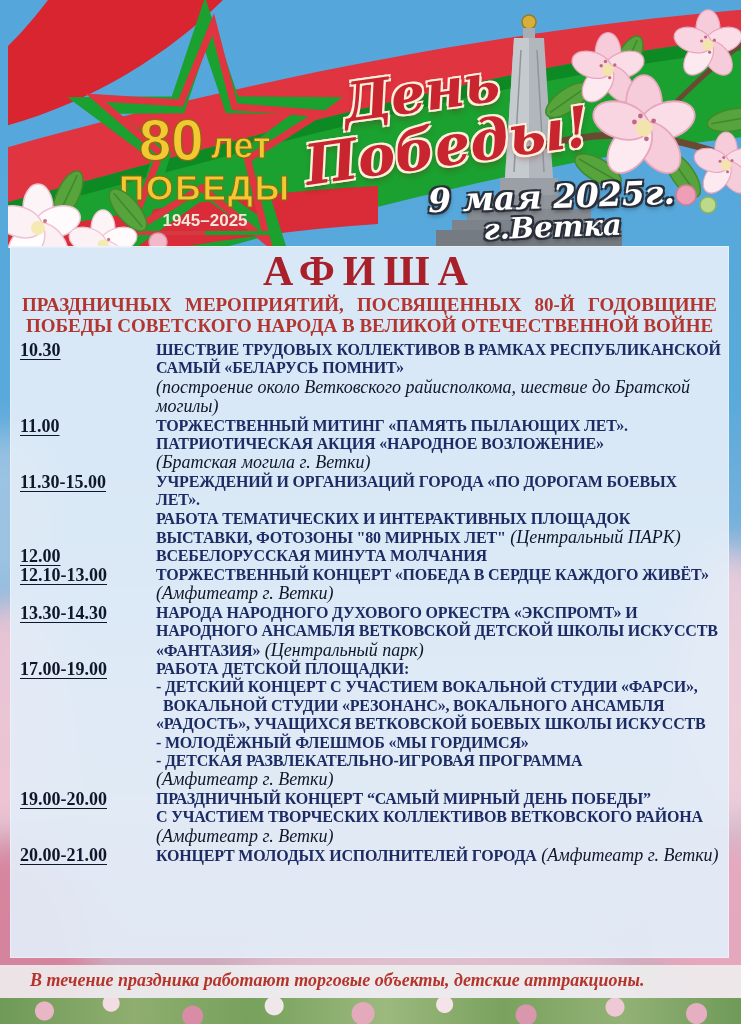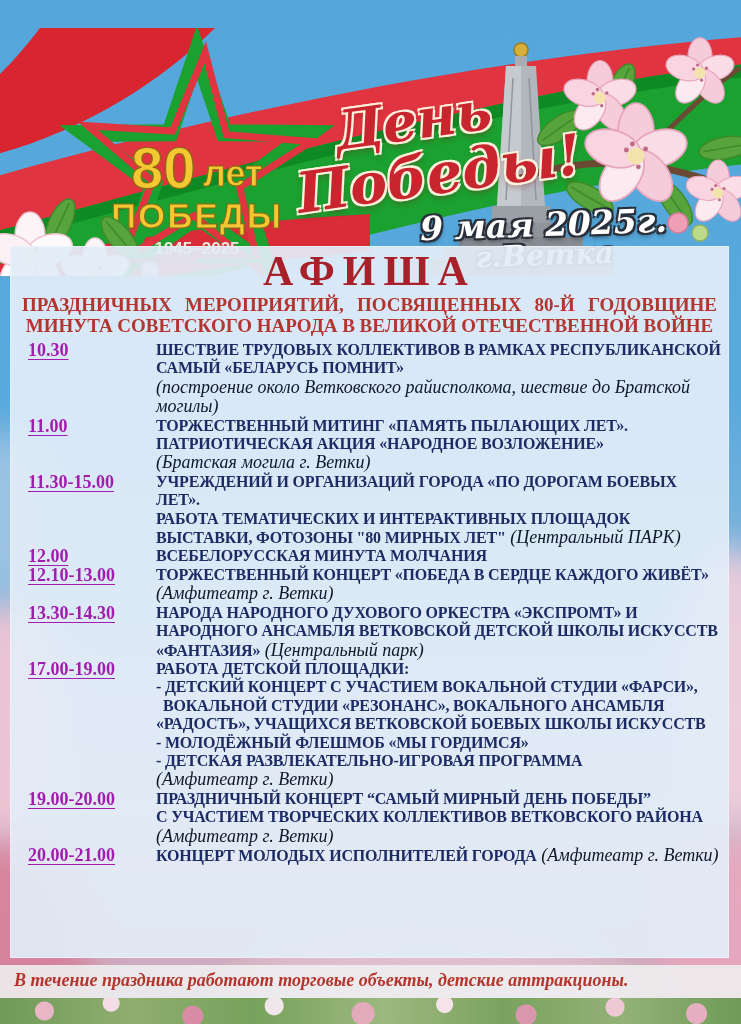--- a/index.html
+++ b/index.html
@@ -9,21 +9,21 @@
   
   .blob{position:absolute; border-radius:50%; filter:blur(16px); z-index:1;}
   .blob.b1{left:-50px; top:600px; width:120px; height:240px; background:rgba(240,196,211,.9);}
   .blob.b2{left:-60px; top:840px; width:150px; height:220px; background:rgba(214,125,150,.85);}
   .blob.b3{right:-45px; top:545px; width:110px; height:280px; background:rgba(243,206,218,.9);}
   .blob.b4{right:-55px; top:840px; width:140px; height:200px; background:rgba(231,166,188,.9);}
   .blob.b5{left:220px; top:930px; width:420px; height:140px; background:rgba(238,205,216,.55);}
   .blob.b6{left:-40px; top:430px; width:90px; height:160px; background:rgba(166,199,228,.8);}
 
   
-  .banner{position:absolute; left:0; top:0; width:676px; height:248px; z-index:2;margin-top:28px;}
+  .banner{position:absolute; left:8px; top:0; width:676px; height:248px; z-index:2;}
   .banner svg{position:absolute; left:0; top:0;}
   .victory-title{position:absolute; left:292px; top:66px; width:250px; text-align:center;
     transform:rotate(-8deg); z-index:5; color:#c8252e; font-style:italic; font-weight:bold;
     font-family:"DejaVu Serif", serif; line-height:.98;
     text-shadow:-2px -2px 0 #fdf0dc, 2px -2px 0 #fdf0dc, -2px 2px 0 #fdf0dc, 2px 2px 0 #fdf0dc,
       0 4px 6px rgba(120,20,20,.45);}
   .victory-title .l1{font-size:54px; display:block;}
   .victory-title .l2{font-size:56px; display:block; margin-top:2px;}
   .event-date{position:absolute; right:4px; top:180px; width:256px; text-align:center; z-index:6;
     transform:rotate(-2deg); color:#ffffff; font-style:italic; font-weight:bold;
@@ -37,32 +37,32 @@
     background:rgba(226,237,247,.93); padding:0; box-shadow:0 0 0 1px rgba(255,255,255,.35) inset;}
   .afisha-title{margin:2px 0 0 0; text-align:center; color:#a8202a; font-weight:bold;
     font-size:42px; line-height:46px; letter-spacing:8px; font-family:"Liberation Serif", serif;}
   .afisha-sub{color:#b33530; font-weight:bold; font-size:19px; line-height:21px;
     padding:0 12px; font-family:"Liberation Serif", serif;}
   .afisha-sub.justify{text-align:justify; text-align-last:justify;}
   .afisha-sub.center{text-align:center;}
 
   .schedule{margin-top:5px;}
   .srow{display:flex; align-items:flex-start;}
-  .time{flex:0 0 146px; padding-left:18px; box-sizing:border-box; color:#a21caf; font-weight:bold;
+  .time{flex:0 0 146px; padding-left:10px; box-sizing:border-box; color:#0f172a; font-weight:bold;
     font-size:18px; line-height:18.4px; text-decoration:underline; text-underline-offset:3px;}
   .lines{flex:1; padding-right:6px;}
   .line{line-height:18.4px;}
   .main{color:#1c2b63; font-weight:bold; font-size:16px; letter-spacing:-0.2px;}
   .note{color:#0f172a; font-style:italic; font-weight:normal; font-size:18px;text-align:center;}
 
   
   .footer-band{position:absolute; left:0; bottom:26px; width:741px; z-index:4;
     background:rgba(238,240,240,.88); padding:5px 0 7px 14px; box-sizing:border-box;}
   .footer-note{color:#b5342c; font-style:italic; font-weight:bold; font-size:18px;
-    font-family:"Liberation Serif", serif;}
+    font-family:"Liberation Serif", serif;margin-left:16px;}
 
   
   .flower-strip{position:absolute; left:0; bottom:0; width:741px; height:26px; z-index:4;
     background:
       radial-gradient(circle at 6% 50%, #e9b6c6 0 9px, transparent 10px),
       radial-gradient(circle at 15% 20%, #f4dce4 0 8px, transparent 9px),
       radial-gradient(circle at 26% 70%, #d98ca6 0 10px, transparent 11px),
       radial-gradient(circle at 37% 30%, #f0e7ea 0 9px, transparent 10px),
       radial-gradient(circle at 49% 60%, #e3aabc 0 11px, transparent 12px),
       radial-gradient(circle at 60% 25%, #f6e3e9 0 8px, transparent 9px),
@@ -179,21 +179,21 @@
 
     <div class="event-date">
       <span class="d1">9 мая 2025г.</span>
       <span class="d2">г.Ветка</span>
     </div>
   </div>
 
   <div class="panel">
     <h1 class="afisha-title">АФИША</h1>
     <div class="afisha-sub justify">ПРАЗДНИЧНЫХ МЕРОПРИЯТИЙ, ПОСВЯЩЕННЫХ 80-Й ГОДОВЩИНЕ</div>
-    <div class="afisha-sub center">МИНУТА СОВЕТСКОГО НАРОДА В ВЕЛИКОЙ ОТЕЧЕСТВЕННОЙ ВОЙНЕ</div>
+    <div class="afisha-sub center">ПОБЕДЫ СОВЕТСКОГО НАРОДА В ВЕЛИКОЙ ОТЕЧЕСТВЕННОЙ ВОЙНЕ</div>
 
     <div class="schedule" id="schedule">
         <div class="srow">
       <div class="time">10.30</div>
       <div class="lines">
             <div class="line"><span class="main">ШЕСТВИЕ ТРУДОВЫХ КОЛЛЕКТИВОВ В РАМКАХ РЕСПУБЛИКАНСКОЙ</span></div>
             <div class="line"><span class="main">САМЫЙ «БЕЛАРУСЬ ПОМНИТ»</span></div>
             <div class="line"><span class="note">(построение около Ветковского райисполкома, шествие до Братской могилы)</span></div>
           </div>
     </div>

